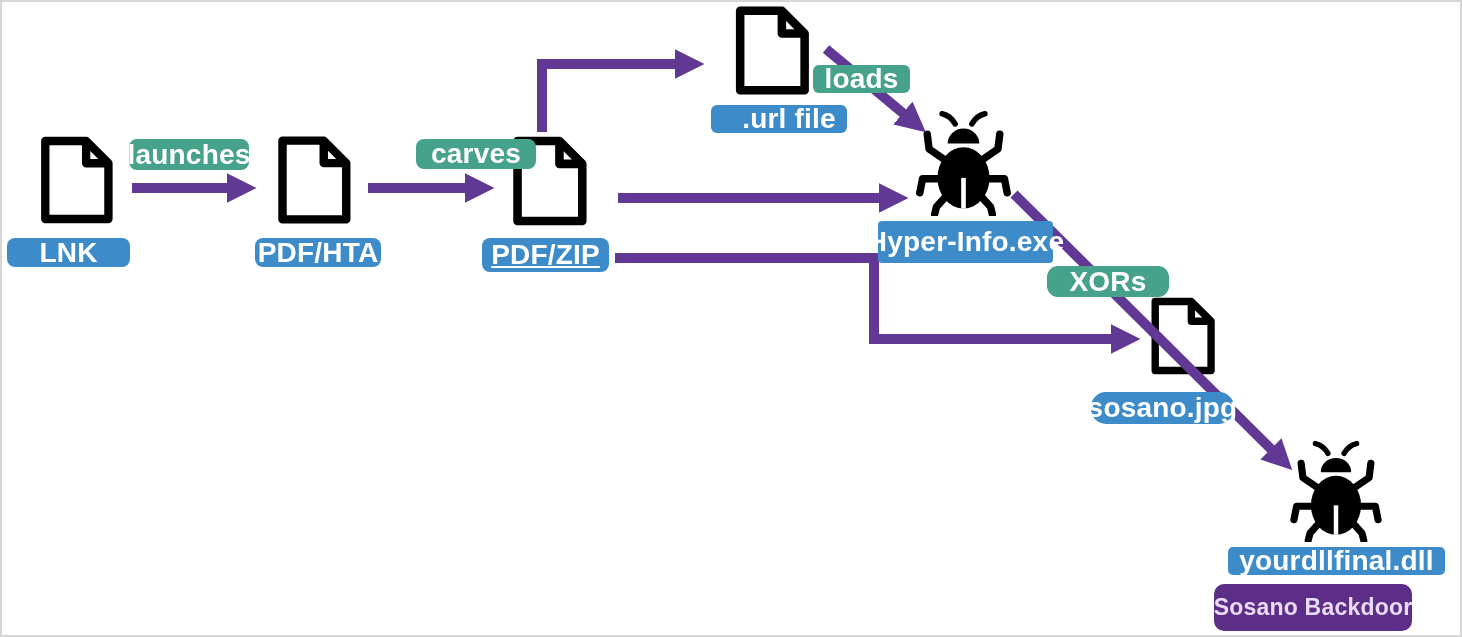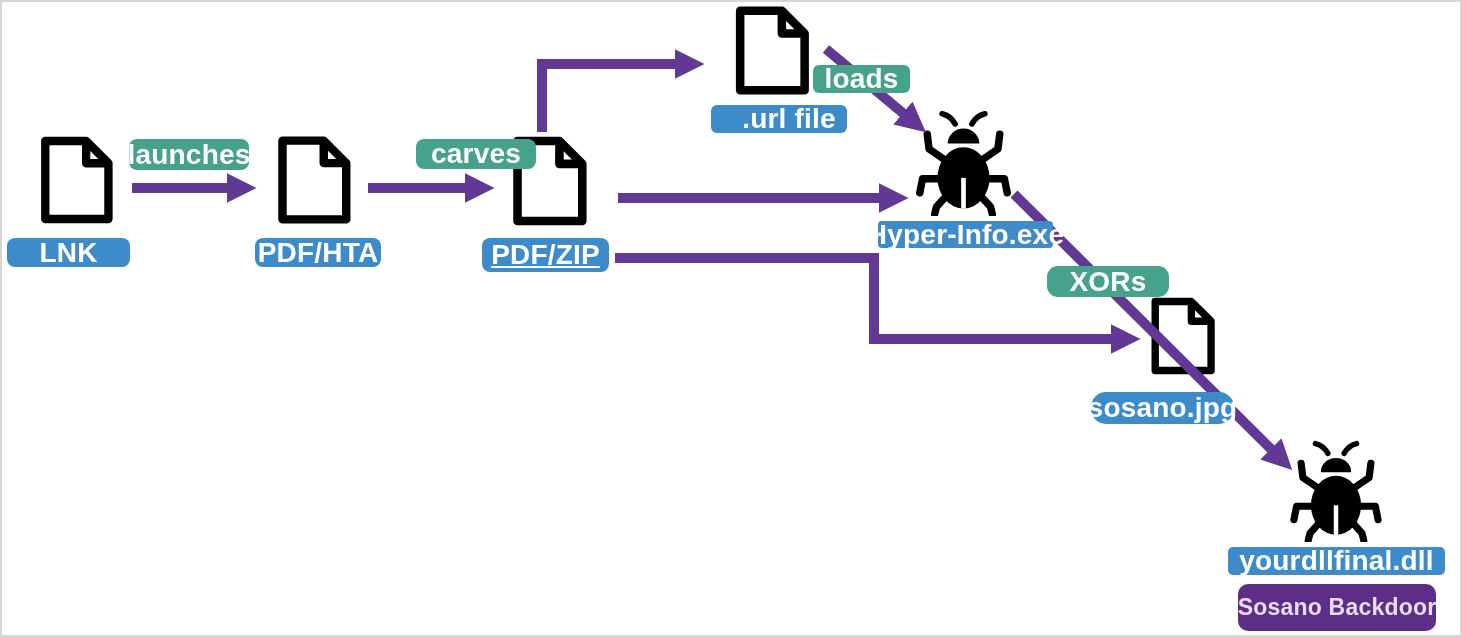--- a/index.html
+++ b/index.html
@@ -109,24 +109,24 @@
       <path d="M33 36 A17 16 0 0 1 67 36 Z" fill="#000"></path>
       <ellipse cx="50" cy="73" rx="28" ry="33" fill="#000"></ellipse>
       <rect x="47.5" y="73" width="5" height="33" fill="#fff"></rect>
     </svg>
   </div>
 
   <div class="label blue" style="left:5px; top:236px; width:123px; height:29px; border-radius:8px;">LNK</div>
   <div class="label blue" style="left:253px; top:236px; width:126px; height:29px; border-radius:8px;">PDF/HTA</div>
   <div class="label blue" style="left:480px; top:236px; width:127px; height:34px; border-radius:8px;text-decoration:underline;">PDF/ZIP</div>
   <div class="label blue" style="left:709px; top:103px; width:116px; height:28px; border-radius:6px;padding-left:20px;">.url file</div>
-  <div class="label blue" style="left:876px; top:219px; width:175px; height:27px; border-radius:4px;">Hyper-Info.exe</div>
+  <div class="label blue" style="left:876px; top:219px; width:175px; height:42px; border-radius:4px;">Hyper-Info.exe</div>
   <div class="label blue" style="left:1089px; top:390px; width:143px; height:32px; border-radius:15px;">sosano.jpg</div>
   <div class="label blue" style="left:1226px; top:545px; width:217px; height:28px; border-radius:5px;">yourdllfinal.dll</div>
 
   <div class="label green" style="left:127px; top:137px; width:120px; height:31px; border-radius:8px;">launches</div>
   <div class="label green" style="left:366px; top:137px; width:120px; height:30px; border-radius:8px;margin-left:48px;">carves</div>
   <div class="label green" style="left:811px; top:63px; width:97px; height:28px; border-radius:6px;">loads</div>
   <div class="label green" style="left:1045px; top:264px; width:122px; height:31px; border-radius:11px;">XORs</div>
 
-  <div class="label final" style="left:1212px; top:582px; width:198px; height:47px; border-radius:10px; font-size:23px;margin-left:24px;">Sosano Backdoor</div>
+  <div class="label final" style="left:1212px; top:582px; width:198px; height:47px; border-radius:10px; font-size:23px;">Sosano Backdoor</div>
 
 </div>
 
 </body></html>

